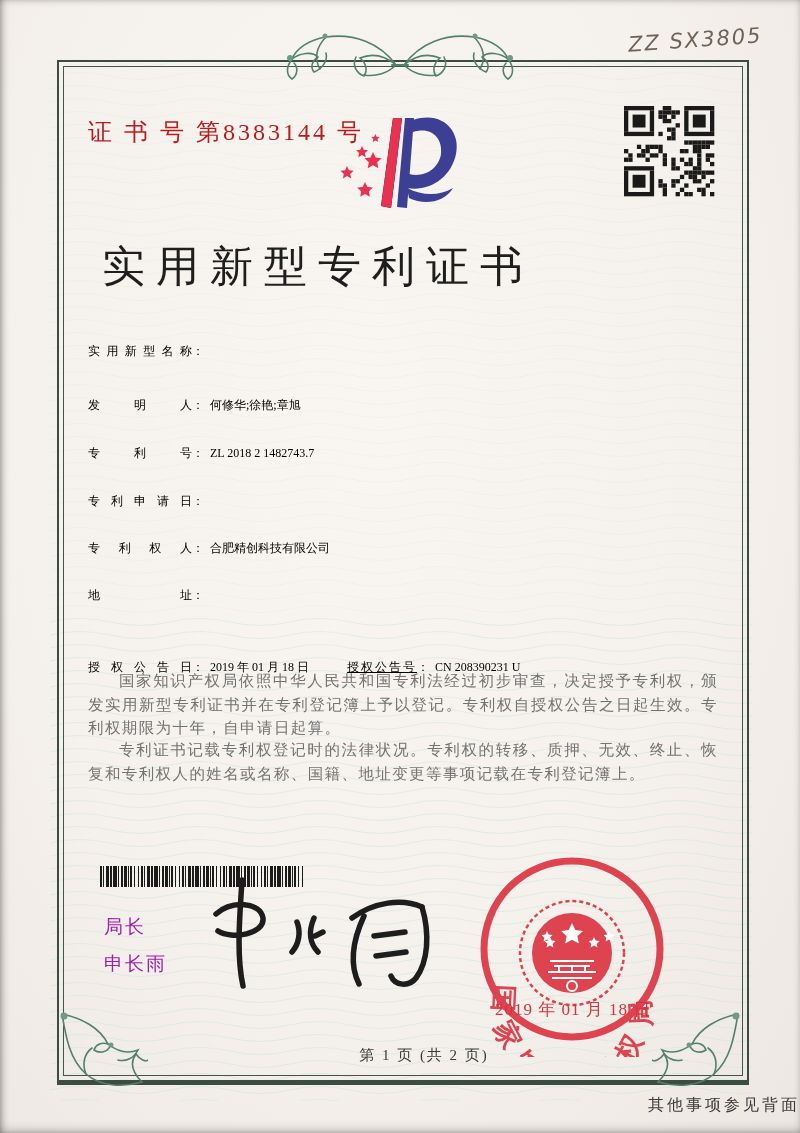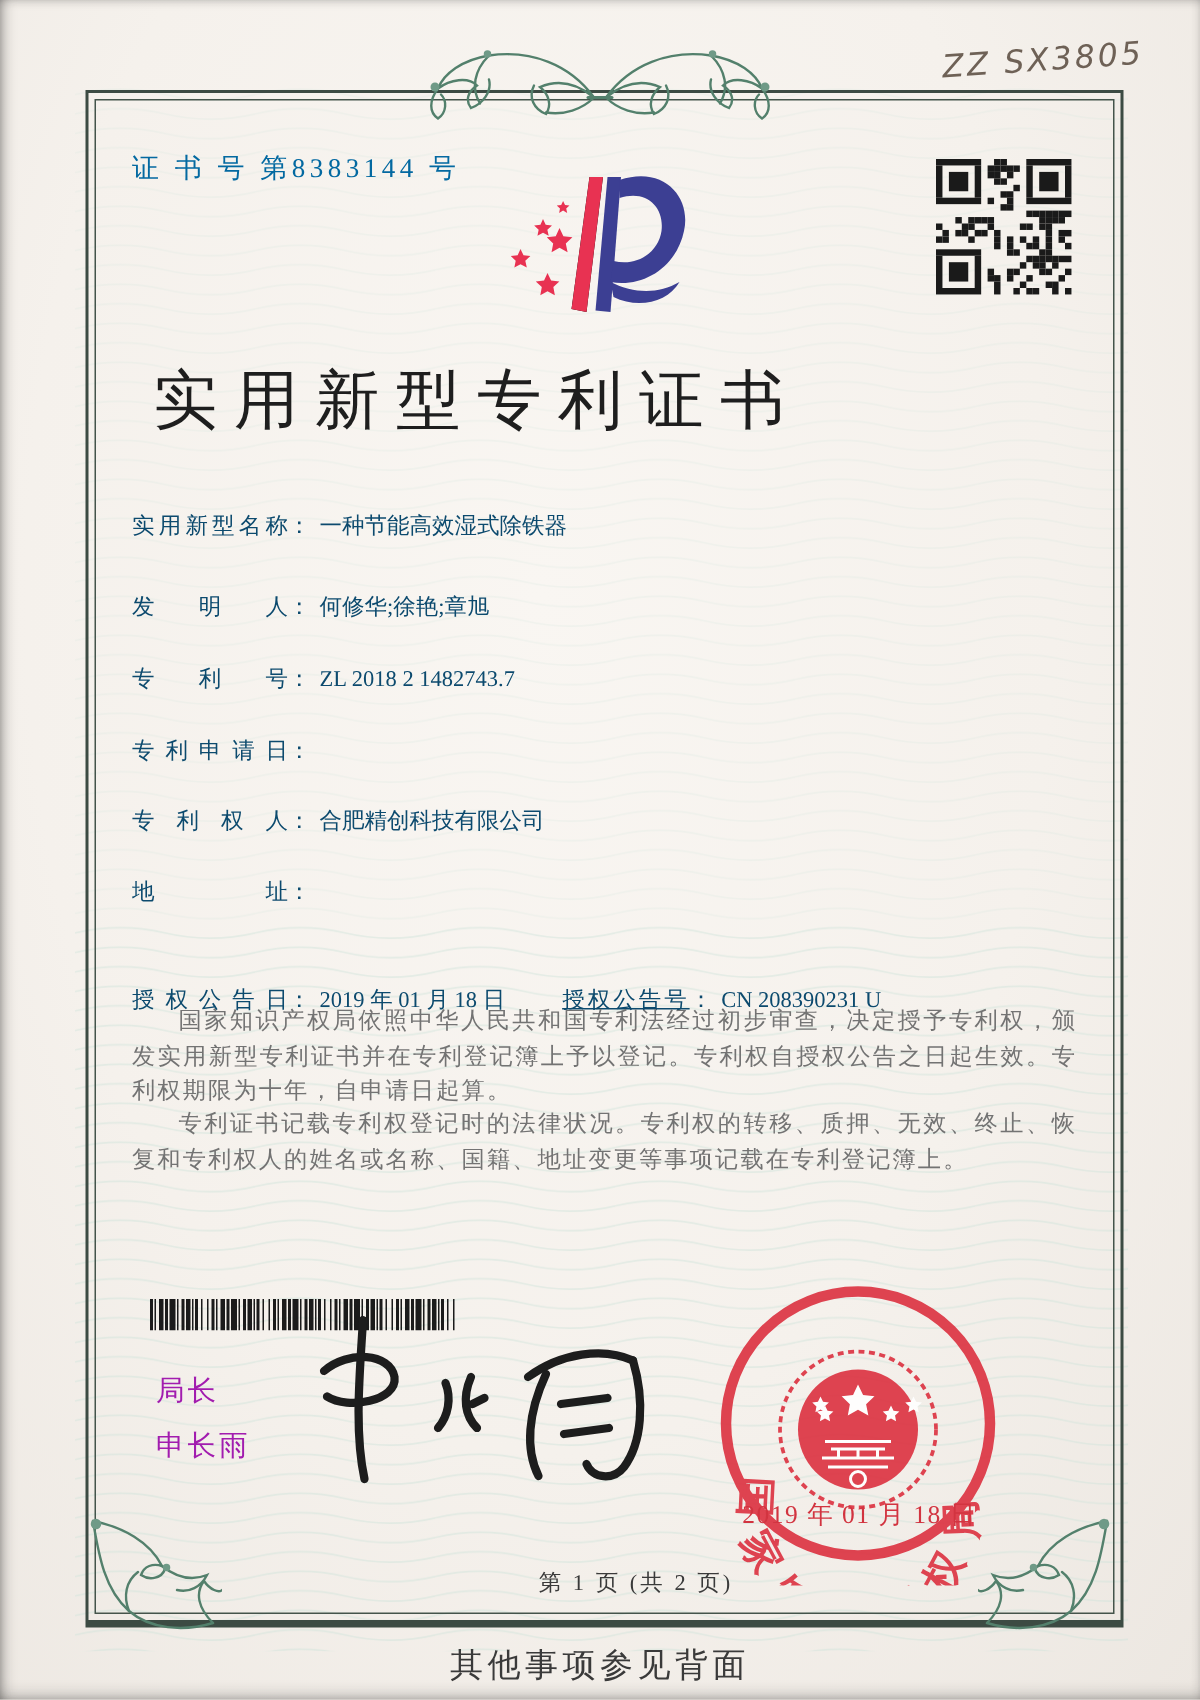--- a/index.html
+++ b/index.html
@@ -25,31 +25,31 @@
   .frame::before{
     content:"";position:absolute;inset:4px;border:1px solid #44544b;
   }
   .annotation{
     position:absolute;left:628px;top:28px;z-index:3;
     font-family:"DejaVu Sans",sans-serif;font-style:italic;
     font-size:21px;letter-spacing:2px;color:#6e6156;
     transform:rotate(-4deg);
   }
   .cert-no{
-    position:absolute;left:88px;top:100px;z-index:3;
-    font-size:18px;letter-spacing:3px;color:#0369a1;
+    position:absolute;left:88px;top:116px;z-index:3;
+    font-size:24px;letter-spacing:3px;color:#b91c1c;
   }
   .logo{position:absolute;left:333px;top:106px;z-index:3;}
   .qr{position:absolute;left:622px;top:104px;z-index:3;}
   .title{
     position:absolute;left:0;top:238px;width:636px;text-align:center;z-index:3;
     font-size:43px;font-weight:500;letter-spacing:11px;color:#1e1e1e;
   }
   .row{position:absolute;left:88px;z-index:3;display:flex;align-items:flex-start;
-       font-size:15px;color:#0c4a6e;line-height:26px;}
+       font-size:12px;color:#000000;line-height:26px;}
   .lbl{display:inline-block;width:104px;text-align:justify;text-align-last:justify;white-space:nowrap;}
   .colon{display:inline-block;}
   .val{margin-left:6px;}
   .val-wrap{margin-left:6px;width:458px;line-height:28px;}
   .grant-no-lbl{margin-left:38px;letter-spacing:2px;text-decoration:underline;}
   .para{
     position:absolute;left:88px;width:630px;z-index:3;
     font-size:15.5px;line-height:23.5px;letter-spacing:1.4px;color:#737373;
     text-indent:2em;text-align:justify;
   }
@@ -61,22 +61,22 @@
   .seal{position:absolute;left:462px;top:845px;z-index:4;opacity:.95;}
   .seal-date{
     position:absolute;left:468px;top:998px;width:210px;text-align:center;z-index:5;
     font-size:17px;color:#d23440;letter-spacing:1px;font-weight:500;
   }
   .page-footer{
     position:absolute;left:0;top:1046px;width:800px;text-align:center;z-index:3;
     font-size:15px;color:#3a3a3a;letter-spacing:2px;padding-left:24px;
   }
   .back-note{
-    position:absolute;left:0;top:1095px;width:800px;text-align:center;z-index:3;
-    font-size:22px;color:#3a3a3a;letter-spacing:3px;
+    position:absolute;left:0;top:1095px;width:800px;text-align:right;z-index:3;
+    font-size:16px;color:#3a3a3a;letter-spacing:3px;
   }
   .ornament{position:absolute;z-index:2;}
   .orn-top{left:268px;top:25px;}
   .orn-bl{left:56px;top:1008px;}
   .orn-br{left:652px;top:1008px;}
 </style>
 </head>
 <body>
 
 <div class="paper"></div>
@@ -274,21 +274,20 @@
     <rect x="88" y="66.5" width="4.3" height="4.3" fill="#1a1a1a"></rect>
     <rect x="88" y="75.1" width="4.3" height="4.3" fill="#1a1a1a"></rect>
     <rect x="88" y="88" width="4.3" height="4.3" fill="#1a1a1a"></rect>
   </svg>
 
 <div class="title">实用新型专利证书</div>
 
 <div class="row" style="top:338px">
   <span class="lbl">实用新型名称</span>
     <span class="colon">：</span>
-  <span class="val">一种节能高效湿式除铁器</span>
 </div>
 <div class="row" style="top:392px">
   <span class="lbl">发明人</span>
     <span class="colon">：</span>
   <span class="val">何修华;徐艳;章旭</span>
 </div>
 <div class="row" style="top:440px">
   <span class="lbl">专利号</span>
     <span class="colon">：</span>
   <span class="val">ZL 2018 2 1482743.7</span>

